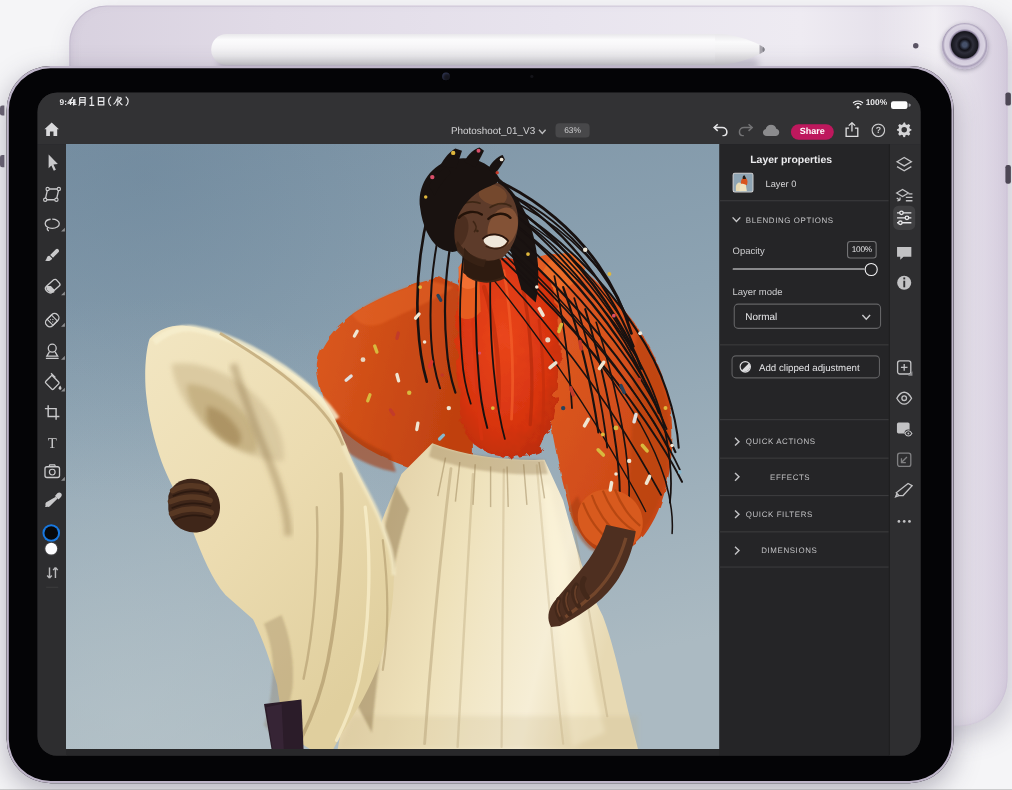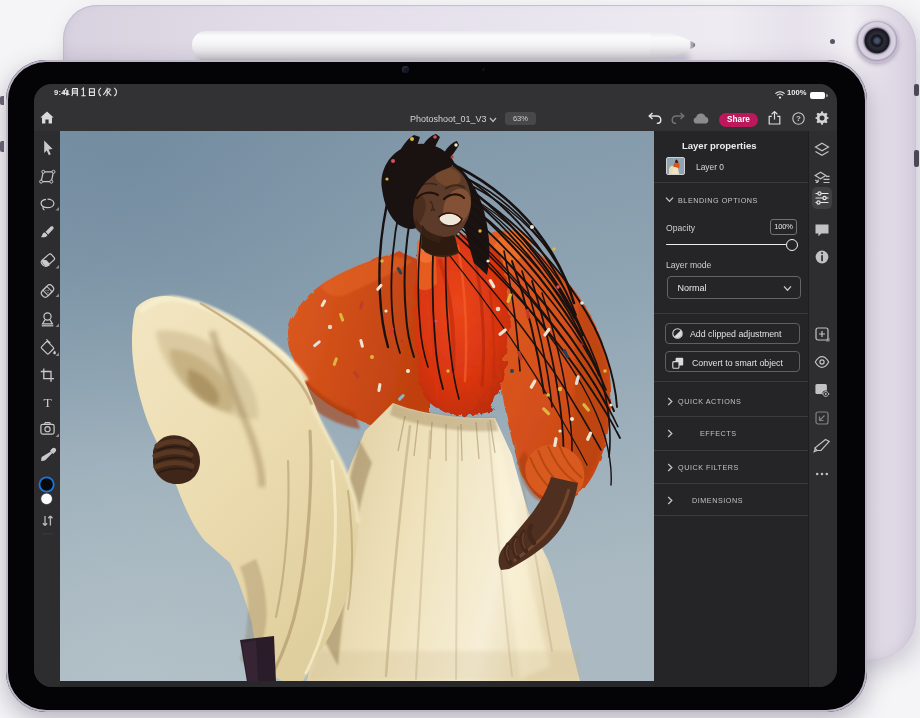--- a/index.html
+++ b/index.html
@@ -549,27 +549,20 @@
           </svg>
       </div>
       <div class="abs" style="left:0;top:181.5px;width:154px;height:1px;background:#3b3b3d;"></div>
       <div class="abs" style="left:11px;top:191.5px;width:134.5px;height:21px;border:1px solid #606062;border-radius:4px;box-sizing:border-box;">
         <svg class="abs" style="left:6px;top:4.5px;" width="11" height="11" viewBox="0 0 11 11">
           <circle cx="5.5" cy="5.5" r="4.7" fill="none" stroke="#dcdcde" stroke-width="1.1"></circle>
           <path d="M2.2,8.8 A4.7,4.7 0 0 0 8.8,2.2 Z" fill="#dcdcde"></path>
         </svg>
         <div class="txt" style="left:24px;top:5.5px;font-size:8.8px;color:#e2e2e4;">Add clipped adjustment</div>
       </div>
-      <div class="abs" style="left:11px;top:220px;width:134.5px;height:21px;border:1px solid #606062;border-radius:4px;box-sizing:border-box;">
-        <svg class="abs" style="left:6px;top:4.5px;" width="12" height="12" viewBox="0 0 12 12">
-          <rect x="3.6" y="0.8" width="7.6" height="7.6" rx="1" fill="#dcdcde"></rect>
-          <rect x="0.8" y="4.6" width="6.2" height="6.6" rx="1" fill="#252527" stroke="#dcdcde" stroke-width="1.1"></rect>
-        </svg>
-        <div class="txt" style="left:26px;top:5.5px;font-size:8.8px;color:#e2e2e4;">Convert to smart object</div>
-      </div>
       <div class="abs" style="left:0;top:250px;width:154px;height:1px;background:#3b3b3d;"></div>
       <svg class="abs" style="left:13px;top:265.5px;" width="6" height="9" viewBox="0 0 6 9">
           <path d="M1.2,1 L4.8,4.5 L1.2,8" stroke="#c2c2c4" stroke-width="1.3" fill="none"></path>
         </svg>
       <div class="txt" style="left:24px;top:266px;font-size:7.2px;letter-spacing:.55px;color:#c2c2c4;">QUICK ACTIONS</div>
       <div class="abs" style="left:0;top:284.5px;width:154px;height:1px;background:#3b3b3d;"></div>
       <svg class="abs" style="left:13px;top:297.5px;" width="6" height="9" viewBox="0 0 6 9">
           <path d="M1.2,1 L4.8,4.5 L1.2,8" stroke="#c2c2c4" stroke-width="1.3" fill="none"></path>
         </svg>
       <div class="txt" style="left:24px;top:298px;font-size:7.2px;letter-spacing:.55px;color:#c2c2c4;padding-left:22px;">EFFECTS</div>

